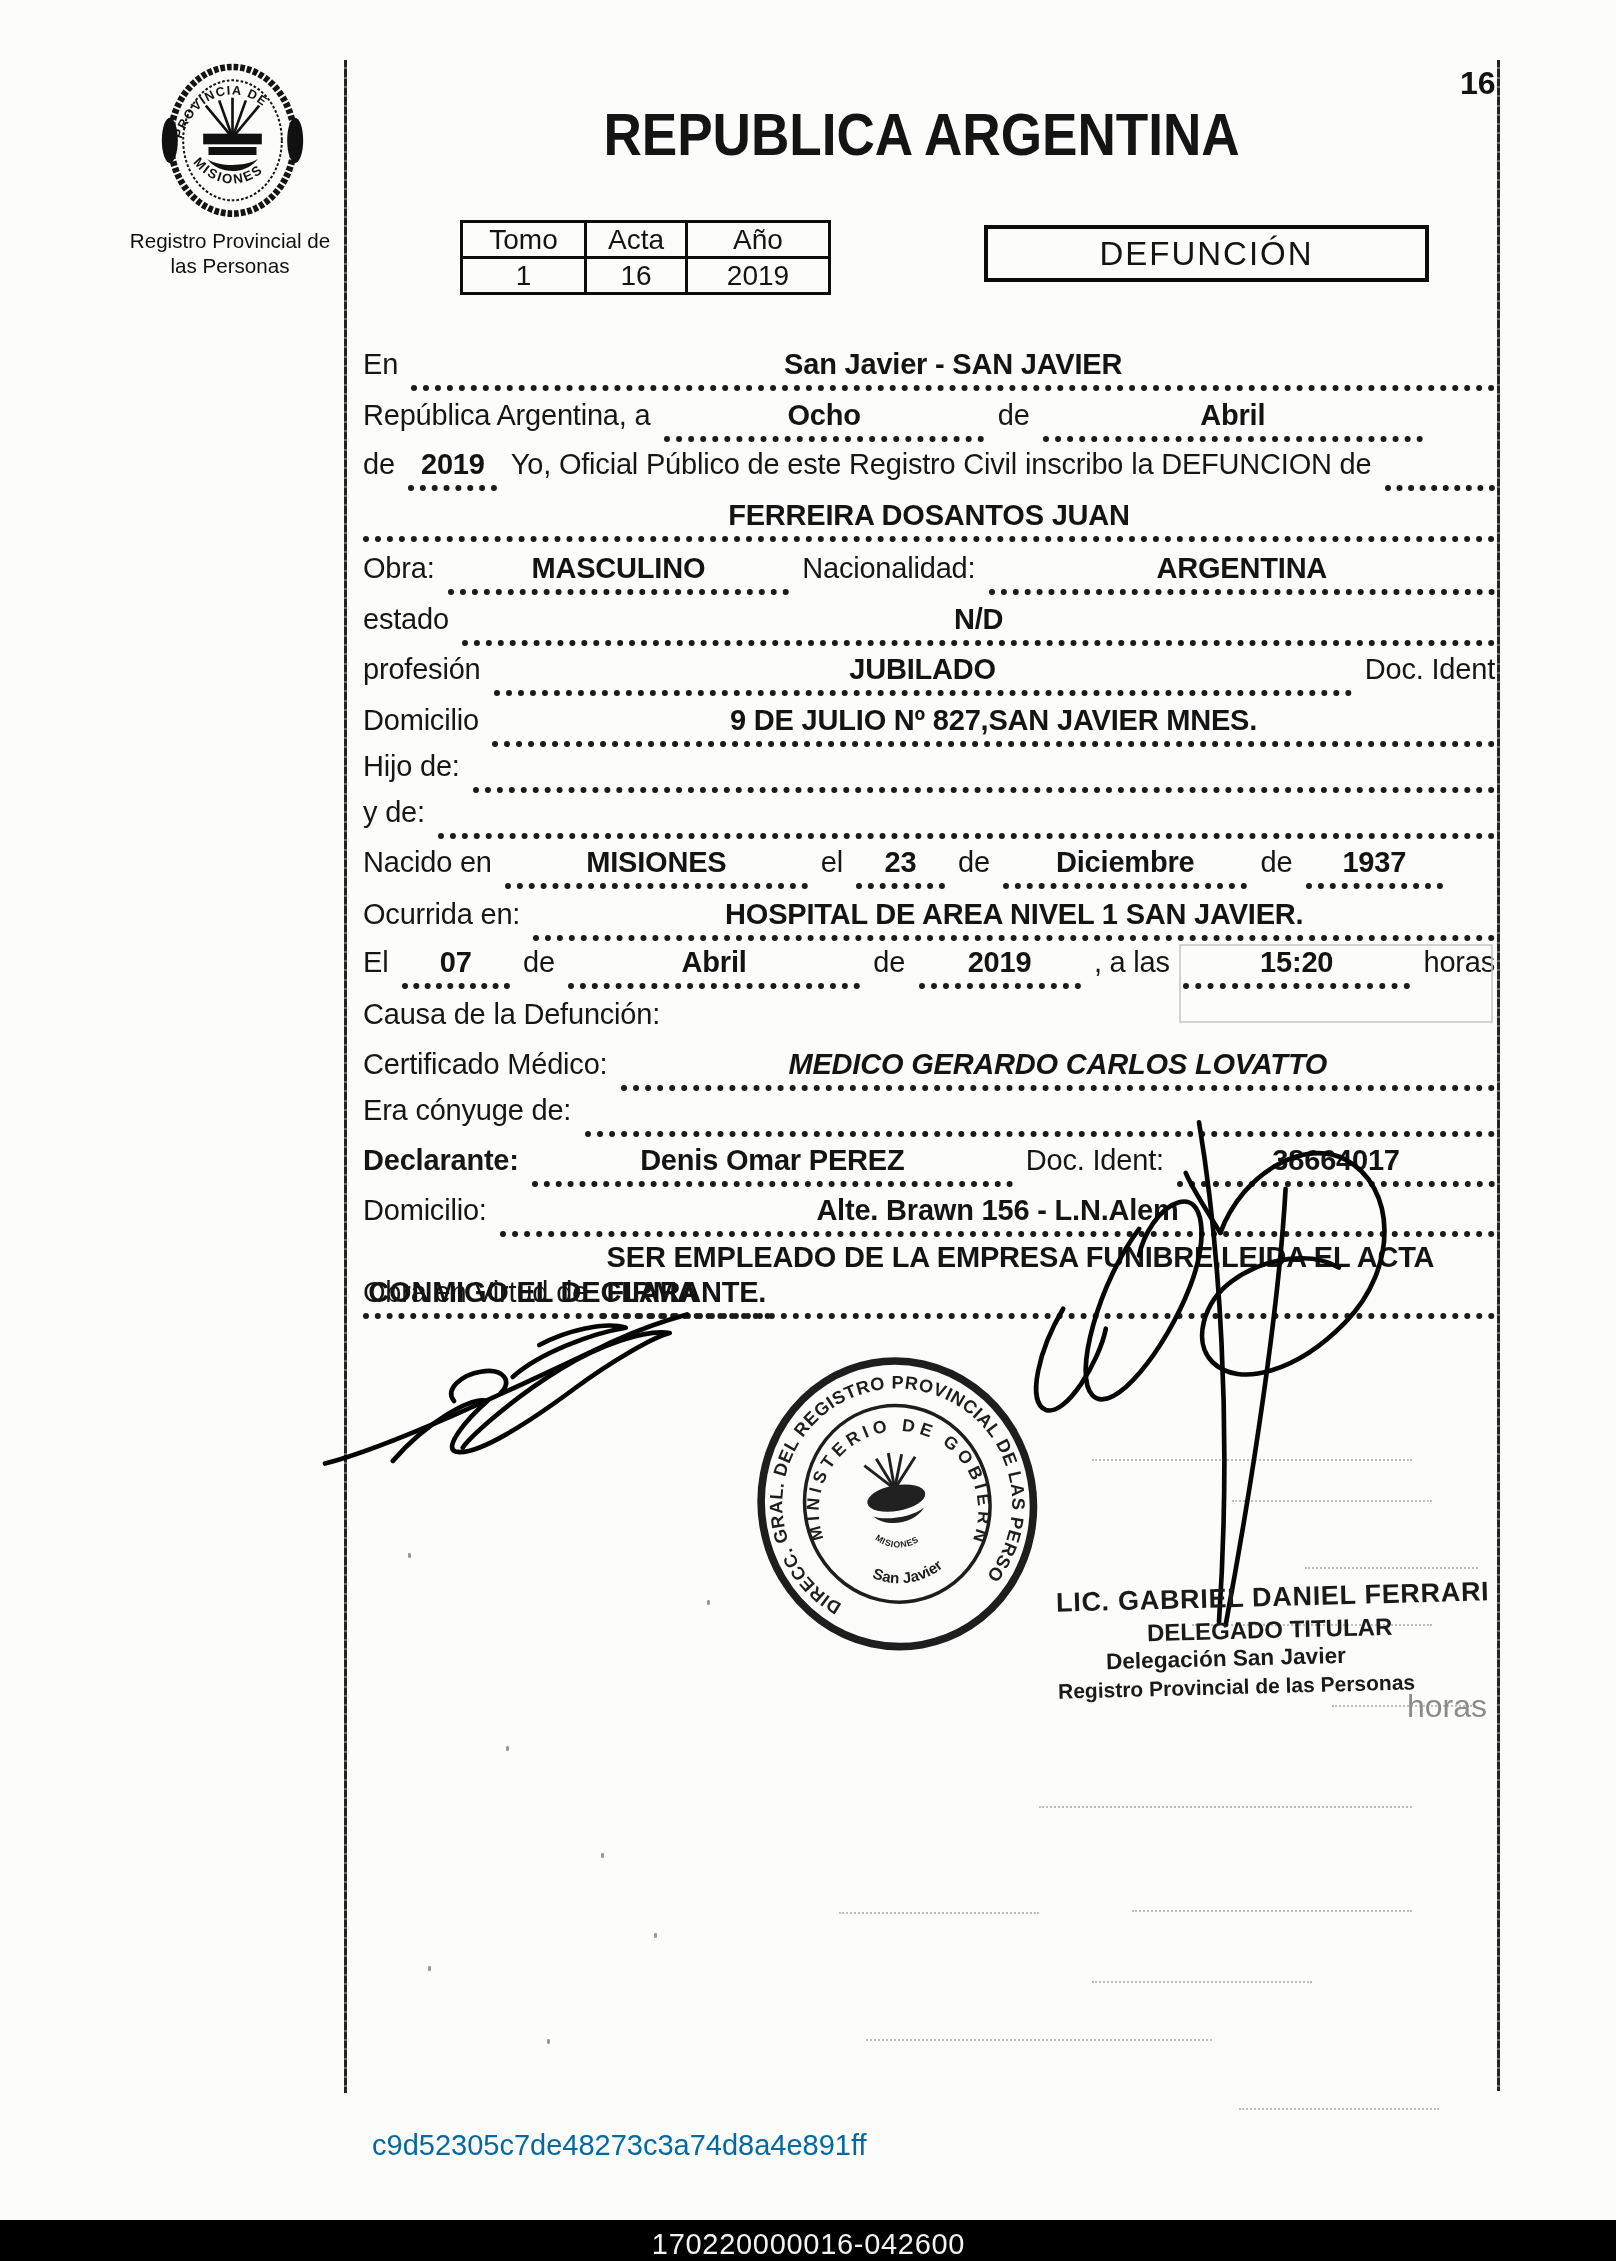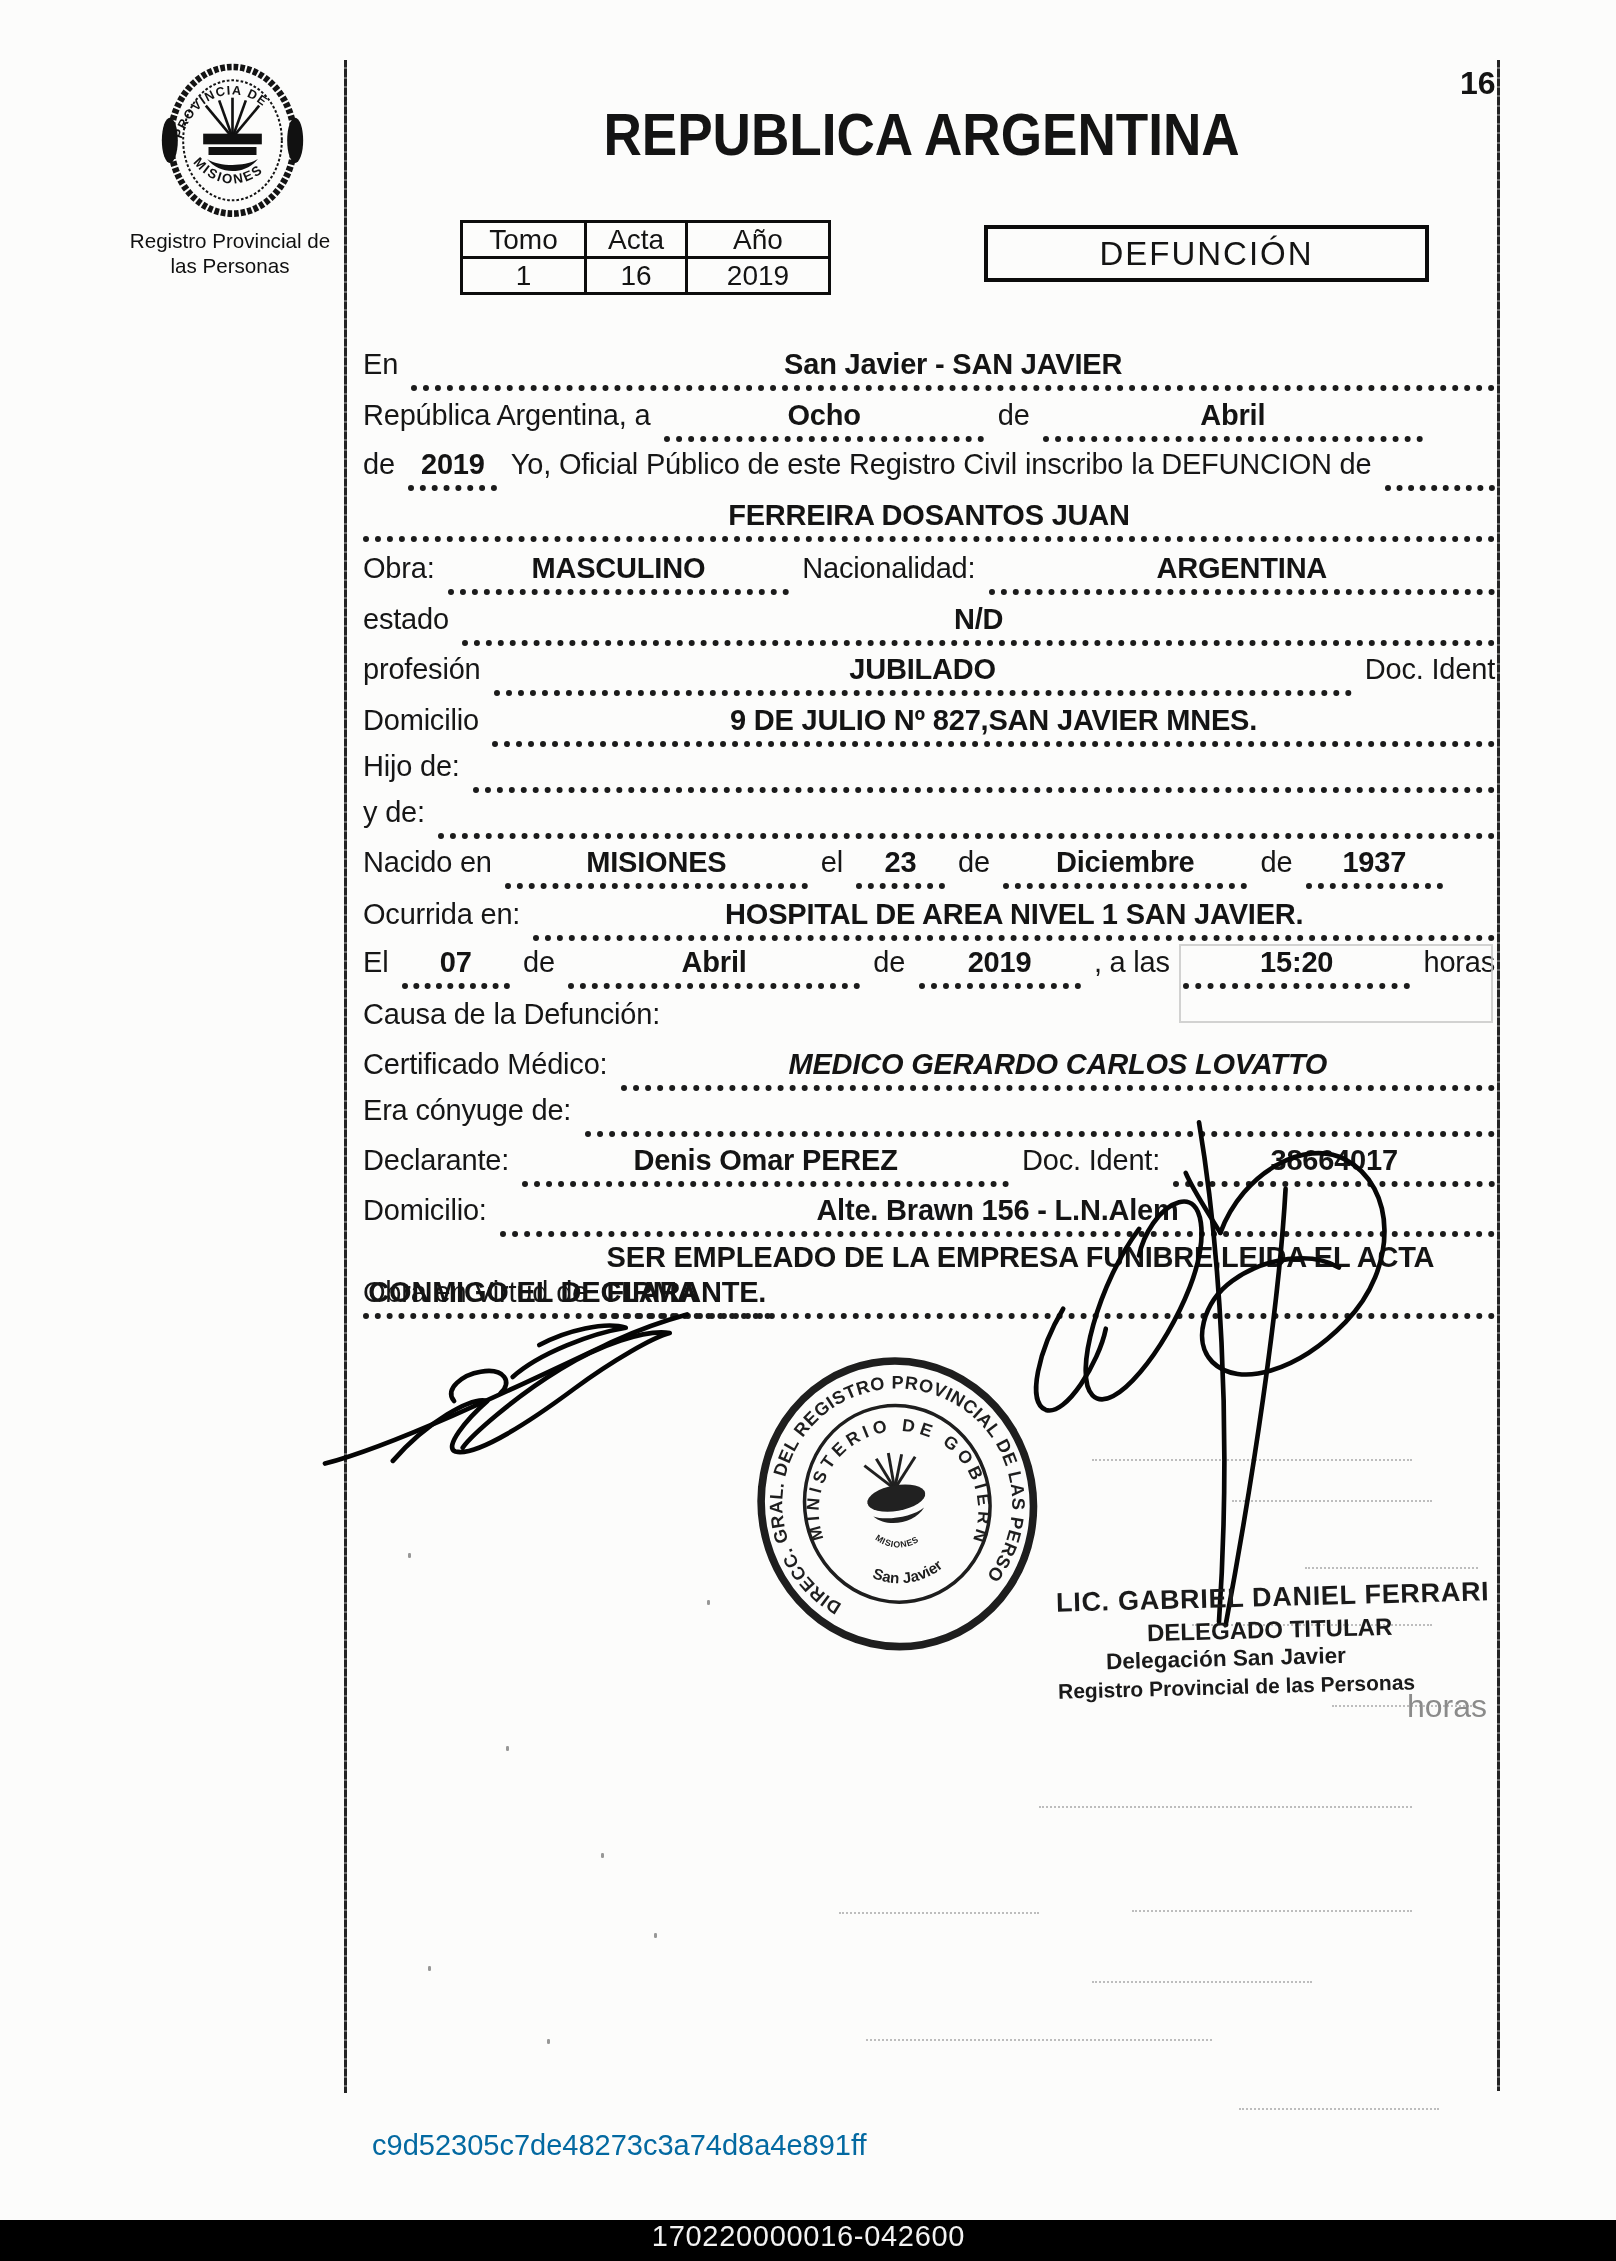--- a/index.html
+++ b/index.html
@@ -47,21 +47,21 @@
   .of3{left:1106px;top:1646px;font-size:22.6px;font-weight:700;}
   .of4{left:1058px;top:1675px;font-size:21px;font-weight:700;}
   .ghost-dots{position:absolute;height:0;border-bottom:2.7px dotted #8b8b8b;opacity:.55;}
   .ghost-word{position:absolute;left:1407px;top:1688px;font-size:32px;color:#6f6f6f;opacity:.8;}
   .ghost-box{position:absolute;left:1179px;top:944px;width:314px;height:79px;
     border:2px solid #c7c7c7;opacity:.8;}
   .speck{position:absolute;width:3.3px;height:4.7px;background:#333;opacity:.5;border-radius:1.3px;}
   
   .hash{position:absolute;left:372px;top:2129px;font-size:29px;color:#0369a1;}
   .barcode{position:absolute;left:0;bottom:0;width:1617px;height:41px;background:#000;
-    display:flex;align-items:flex-start;justify-content:center;}
+    display:flex;align-items:flex-end;justify-content:center;}
   .barcode span{color:#f2f2f2;font-size:29px;letter-spacing:0.7px;}
 </style>
 </head>
 <body data-name="scanned-death-certificate">
 
 <div class="vline left" data-name="left-rule-line"></div>
 <div class="vline right" data-name="right-rule-line"></div>
 <div class="pagenum" data-name="page-number">16</div>
 
 <svg class="seal" width="155" height="168" viewBox="0 0 232 252" data-name="province-seal-icon">
@@ -193,21 +193,21 @@
     </div>
     <div class="frow" data-name="form-row" style="top: 1047px;">
       <span class="sl" data-name="field-label" style="flex: 0 0 auto;">Certificado Médico:</span>
       <span class="sv" data-name="field-value" style="flex: 100 100 0px; font-style: italic;">MEDICO GERARDO CARLOS LOVATTO</span>
     </div>
     <div class="frow" data-name="form-row" style="top: 1093px;">
       <span class="sl" data-name="field-label" style="flex: 0 0 auto;">Era cónyuge de:</span>
       <span class="sf" data-name="dotted-rule" style="flex: 100 100 0px;"></span>
     </div>
     <div class="frow" data-name="form-row" style="top: 1143px;">
-      <span class="sl" data-name="field-label" style="flex: 0 0 auto;">Declarante:</span>
+      <span class="sl" data-name="field-label" style="flex: 0 0 auto; font-weight: bold;">Declarante:</span>
       <span class="sv" data-name="field-value" style="flex: 52 52 0px;">Denis Omar PEREZ</span>
       <span class="sl" data-name="field-label" style="flex: 0 0 auto;">Doc. Ident:</span>
       <span class="sv" data-name="field-value" style="flex: 34 34 0px;">38664017</span>
     </div>
     <div class="frow" data-name="form-row" style="top: 1193px;">
       <span class="sl" data-name="field-label" style="flex: 0 0 auto;">Domicilio:</span>
       <span class="sv" data-name="field-value" style="flex: 100 100 0px;">Alte. Brawn 156 - L.N.Alem</span>
     </div>
     <div class="frow" data-name="form-row" style="top: 1240px;">
       <span class="sl" data-name="field-label" style="flex: 0 0 auto;">Obra en Virtud de</span>

